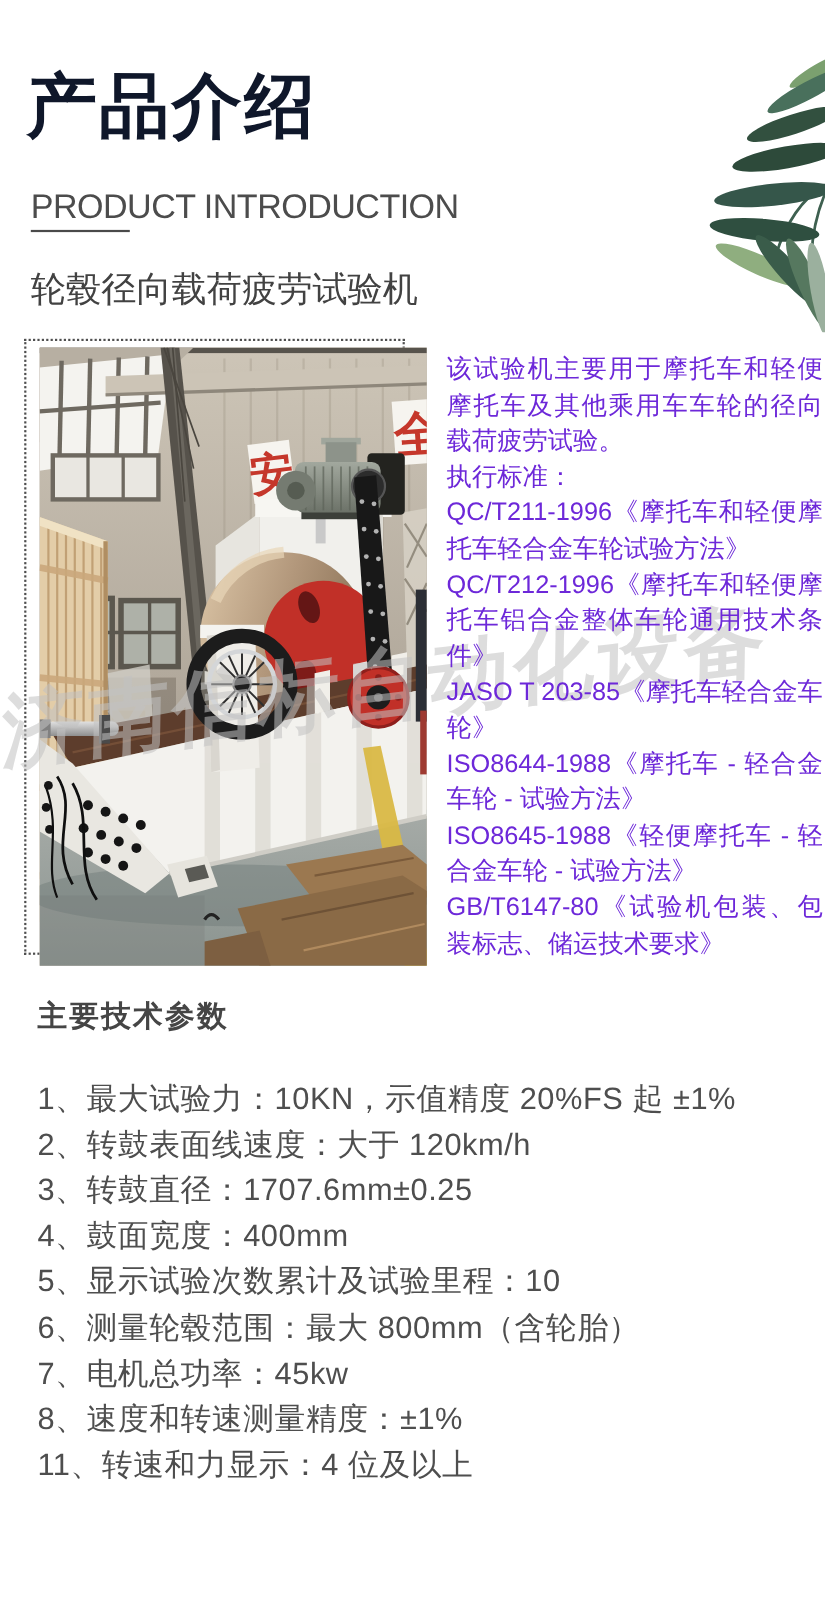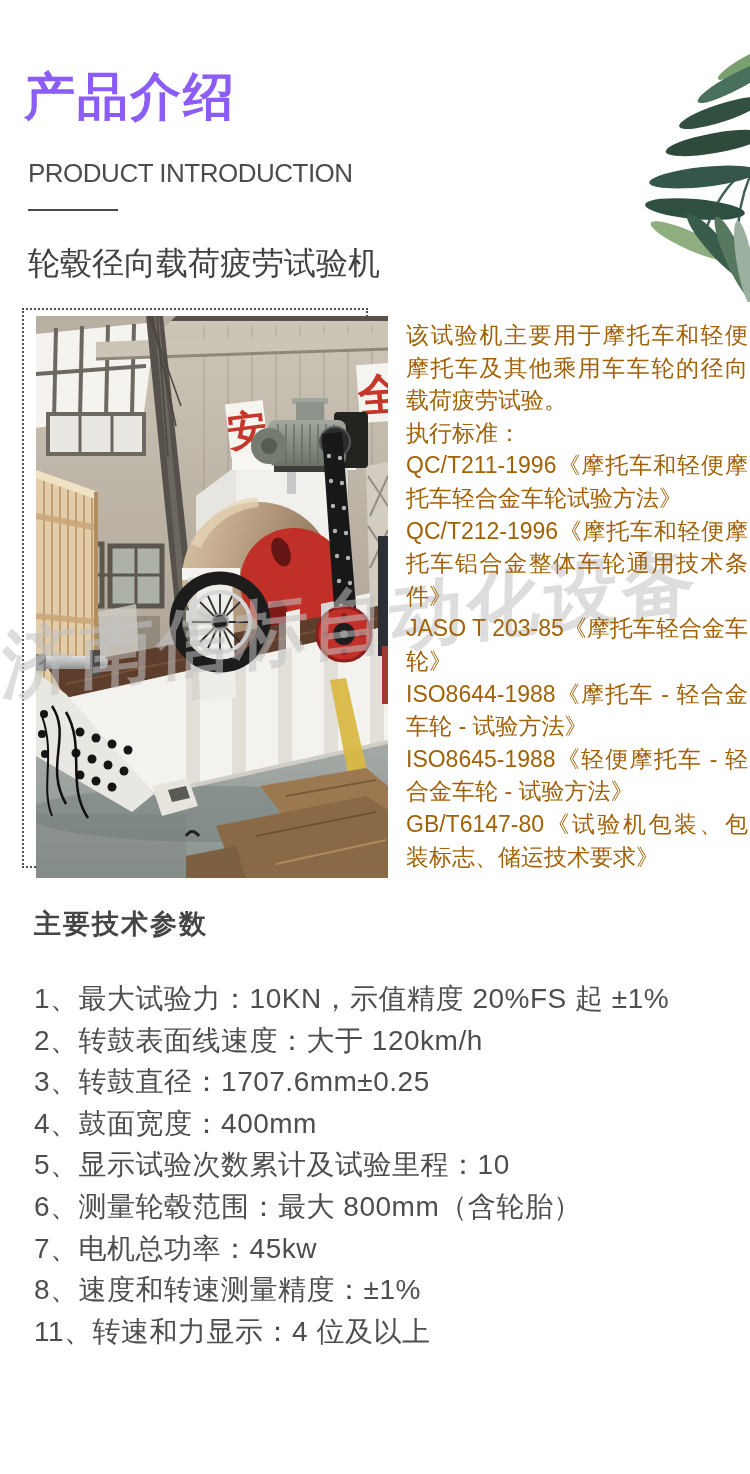--- a/index.html
+++ b/index.html
@@ -2,26 +2,26 @@
 <html lang="zh"><head>
 <meta charset="utf-8">
 <style>
   html,body{margin:0;padding:0;}
   body{
     width:750px;height:1474px;position:relative;overflow:hidden;
     background:#ffffff;color:#4a4a4a;
     font-family:"Liberation Sans", sans-serif;
   }
   .title-cn{
-    position:absolute;left:24px;top:54px;font-size:51px;line-height:86px;
-    font-weight:900;color:#8b5cf6;letter-spacing:2px;
+    position:absolute;left:24px;top:54px;font-size:64px;line-height:86px;
+    font-weight:900;color:#0f172a;letter-spacing:2px;
     font-family:"DejaVu Sans", sans-serif;
   }
   .title-en{
-    position:absolute;left:28px;top:158px;font-size:26px;color:#4c4c4c;
+    position:absolute;left:28px;top:170px;font-size:31px;color:#4c4c4c;
     letter-spacing:-0.5px;font-weight:400;
   }
   .title-underline{
     position:absolute;left:28px;top:209px;width:90px;height:2px;background:#4a4a4a;
   }
   .subtitle{
     position:absolute;left:28px;top:242px;font-size:32px;color:#424242;
   }
   .leaf-wrap{position:absolute;right:0;top:50px;width:118px;height:252px;}
   .frame{
@@ -34,21 +34,21 @@
   }
   .watermark{
     position:absolute;left:2px;top:612px;width:780px;height:90px;z-index:3;
     font-size:74px;font-weight:700;letter-spacing:4px;white-space:nowrap;
     color:#c2c2c2;opacity:.55;
     transform:rotate(-7deg) skewX(-8deg);transform-origin:40px 50%;
     pointer-events:none;
   }
   .intro{
     position:absolute;left:406px;top:319px;width:342px;z-index:4;
-    font-size:23px;line-height:32.6px;color:#a16207;
+    font-size:23px;line-height:32.6px;color:#6d28d9;
     text-align:justify;
   }
   .intro p{margin:0;}
   .specs{position:absolute;left:34px;top:906px;width:706px;z-index:4;}
   .specs h2{margin:0;font-size:27px;font-weight:700;color:#454545;letter-spacing:2px;}
   .specs ol{list-style:none;margin:36px 0 0 0;padding:0;font-size:28px;color:#4e4e4e;}
   .specs li{line-height:41.6px;letter-spacing:0.5px;}
 </style>
 </head>
 <body>

